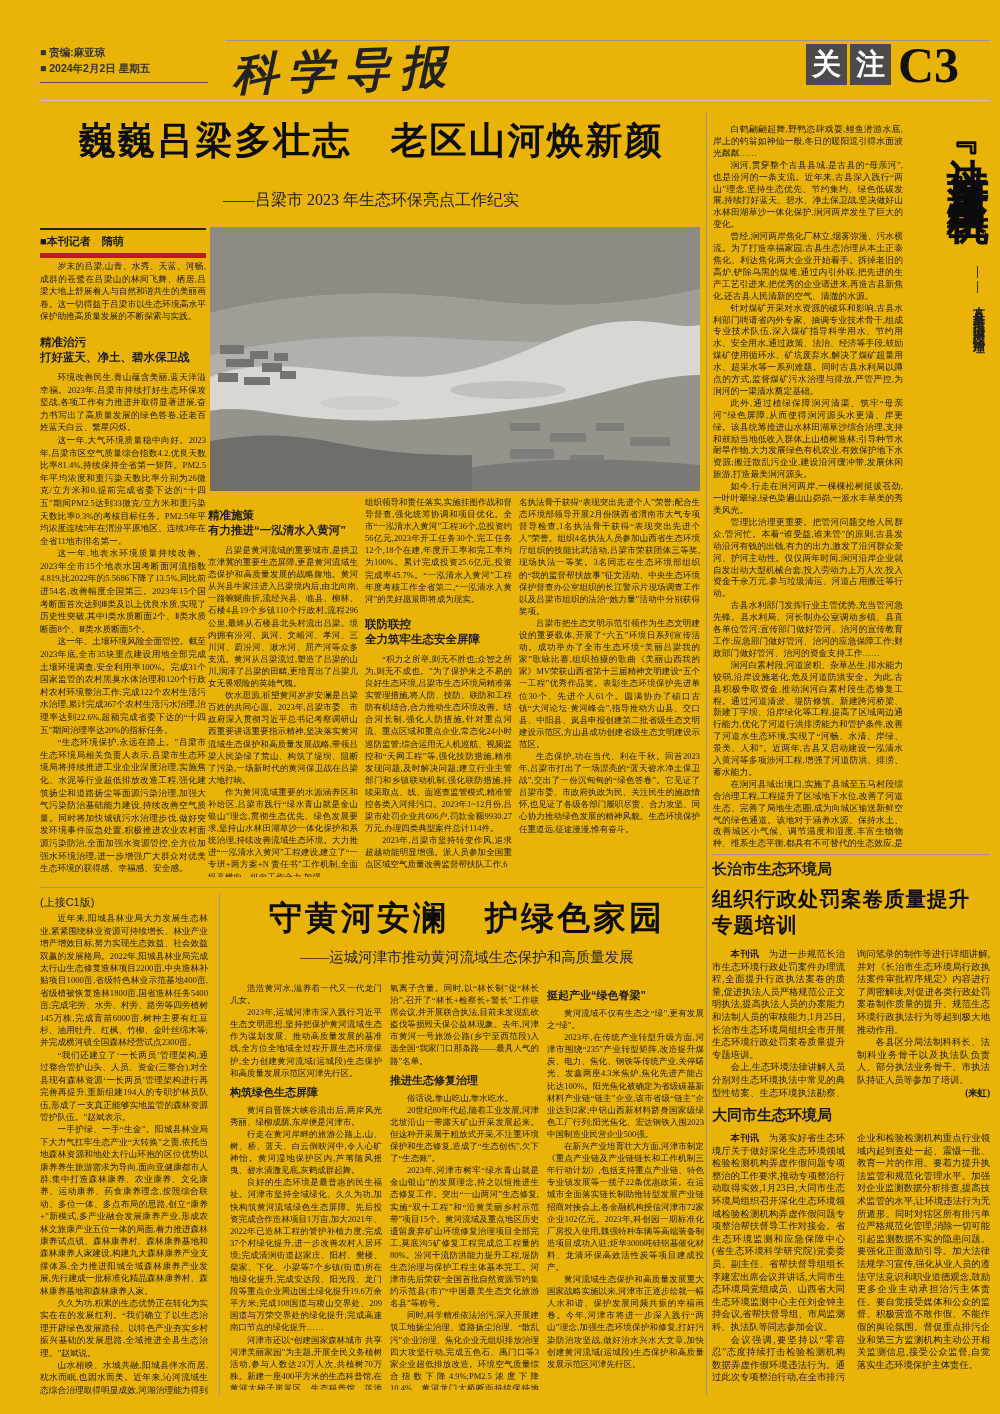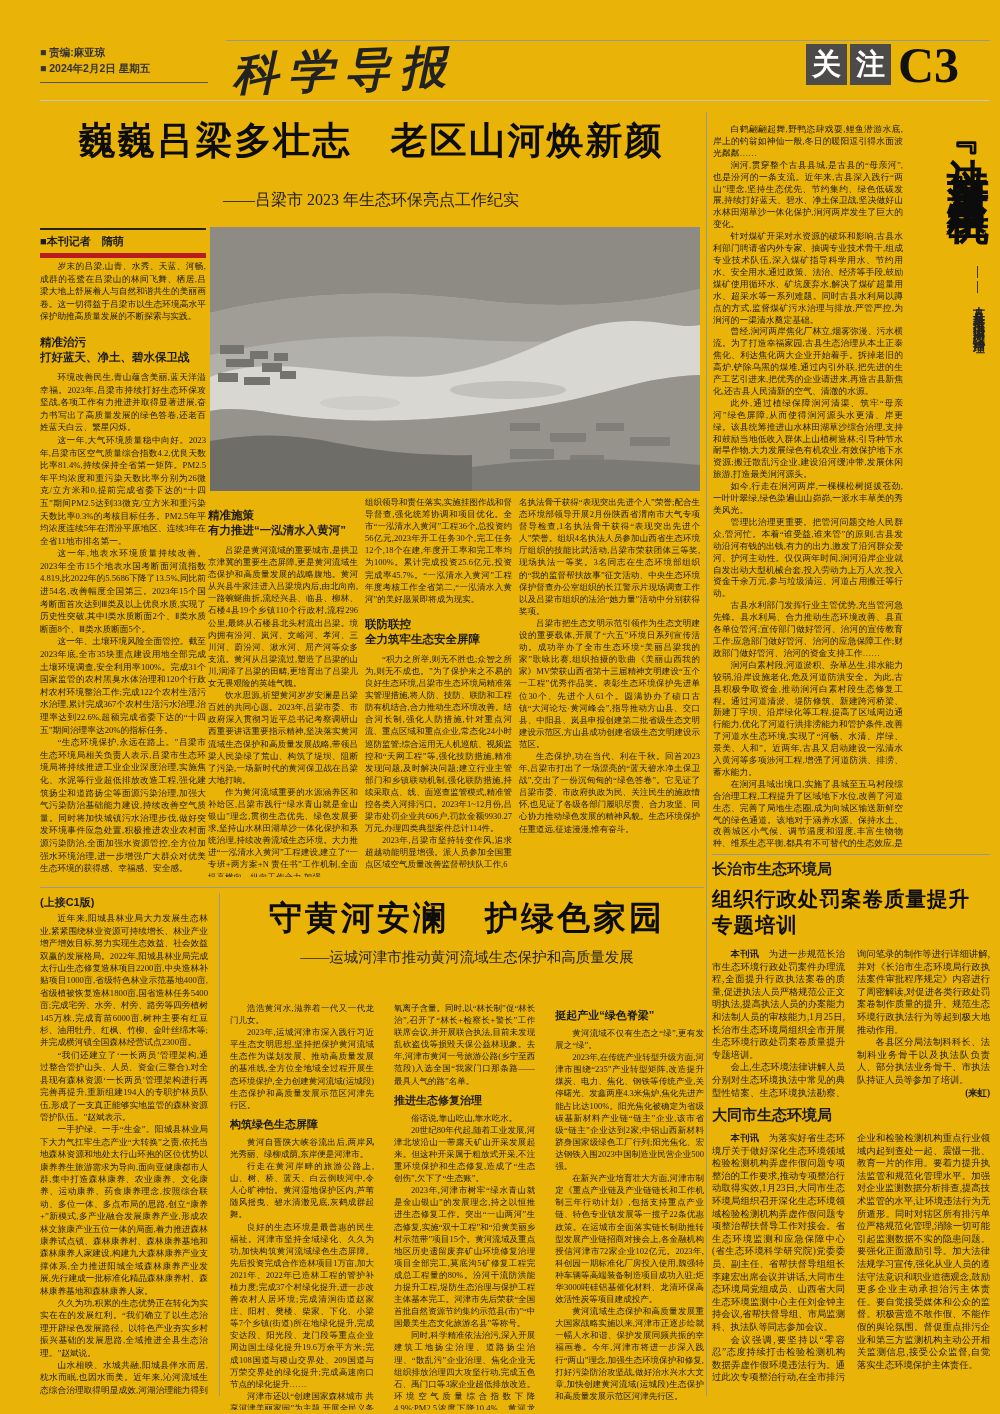--- a/index.html
+++ b/index.html
@@ -34,26 +34,26 @@
   .photo{left:210px;top:227px;width:490px;height:264px;background:#b5b3ae;}
   
   .vline{width:1px;}
   .rart{left:713px;top:124px;width:190px;height:724px;font-size:8.8px;line-height:11.9px;}
   .vtitle{left:905px;top:124px;width:85px;height:730px;writing-mode:vertical-rl;display:flex;}
   .vt-main{font-size:42px;font-weight:900;letter-spacing:5px;color:#0c0c0c;
            font-family:"Liberation Sans",sans-serif;line-height:43px;}
   .vt-sub{font-size:12px;font-weight:bold;letter-spacing:3px;padding-top:92px;line-height:22px;color:#222;}
   
   .contart{left:40px;top:896px;width:168px;height:500px;font-size:8.7px;line-height:12.4px;}
-  .jump{font-weight:bold;font-size:11px;text-indent:0;margin-bottom:4px;font-family:"Liberation Sans",sans-serif;}
+  .jump{font-weight:normal;font-size:11px;text-indent:0;margin-bottom:4px;font-family:"Liberation Sans",sans-serif;}
   
   .mart-head{left:230px;top:896px;width:474px;text-align:center;font-size:33px;font-weight:900;
              font-family:"Liberation Sans",sans-serif;letter-spacing:3px;color:#0d0d0d;}
   .mart-sub{left:230px;top:948px;width:474px;text-align:center;font-size:14.5px;color:#222;}
-  .martwrap{left:230px;top:982px;width:474px;height:408px;display:flex;gap:20px;margin-top:20px;}
+  .martwrap{left:230px;top:982px;width:474px;height:408px;display:flex;gap:8px;}
   .martcol{height:408px;font-size:8.5px;line-height:12.1px;}
   .subhead{font-family:"Liberation Sans",sans-serif;font-weight:bold;font-size:11px;line-height:14px;
            margin:6px 0 5px 0;text-indent:0;}
   .inline-sign{font-weight:bold;float:right;}
   
   .brief{left:712px;width:278px;}
   .kicker{font-family:"Liberation Sans",sans-serif;font-weight:bold;font-size:15px;margin-bottom:7px;}
   .brief-hl{font-family:"Liberation Sans",sans-serif;font-weight:900;font-size:20.5px;line-height:26px;
             letter-spacing:1px;margin-bottom:10px;color:#0d0d0d;}
   .brief-body{column-count:2;column-gap:12px;overflow:hidden;text-align:justify;font-size:9.3px;line-height:12.6px;}
@@ -153,26 +153,26 @@
   </div>
 
   <div class="rule vline" style="left:706px;top:112px;height:1284px;"></div>
   <div class="rule" style="left:40px;top:887px;width:664px;height:1px;"></div>
   <div class="rule" style="left:712px;top:854px;width:278px;height:1px;"></div>
   <div class="rule vline" style="left:219px;top:893px;height:503px;"></div>
 
   <div class="abs col rart">
     <p class="bp">白鹤翩翩起舞,野鸭恣肆戏耍,鲤鱼潜游水底,岸上的钓翁如神仙一般,冬日的暖阳逗引得水面波光粼粼……</p>
     <p class="bp">涧河,贯穿整个古县县城,是古县的“母亲河”,也是汾河的一条支流。近年来,古县深入践行“两山”理念,坚持生态优先、节约集约、绿色低碳发展,持续打好蓝天、碧水、净土保卫战,坚决做好山水林田湖草沙一体化保护,涧河两岸发生了巨大的变化。</p>
+    <p class="bp">曾经,涧河两岸焦化厂林立,烟雾弥漫、污水横流。为了打造幸福家园,古县生态治理从本土正泰焦化、利达焦化两大企业开始着手。拆掉老旧的高炉,铲除乌黑的煤堆,通过内引外联,把先进的生产工艺引进来,把优秀的企业请进来,再造古县新焦化,还古县人民清新的空气、清澈的水源。</p>
     <p class="bp">针对煤矿开采对水资源的破坏和影响,古县水利部门聘请省内外专家、抽调专业技术骨干,组成专业技术队伍,深入煤矿指导科学用水、节约用水、安全用水,通过政策、法治、经济等手段,鼓励煤矿使用循环水、矿坑废弃水,解决了煤矿超量用水、超采水等一系列难题。同时古县水利局以蹲点的方式,监督煤矿污水治理与排放,严管严控,为涧河的一渠清水奠定基础。</p>
-    <p class="bp">曾经,涧河两岸焦化厂林立,烟雾弥漫、污水横流。为了打造幸福家园,古县生态治理从本土正泰焦化、利达焦化两大企业开始着手。拆掉老旧的高炉,铲除乌黑的煤堆,通过内引外联,把先进的生产工艺引进来,把优秀的企业请进来,再造古县新焦化,还古县人民清新的空气、清澈的水源。</p>
     <p class="bp">此外,通过植绿保障涧河清渠、筑牢“母亲河”绿色屏障,从而使得涧河源头水更清、岸更绿。该县统筹推进山水林田湖草沙综合治理,支持和鼓励当地低收入群体上山植树造林;引导种节水耐旱作物,大力发展绿色有机农业,有效保护地下水资源;搬迁散乱污企业,建设沿河缓冲带,发展休闲旅游,打造最美涧河源头。</p>
     <p class="bp">如今,行走在涧河两岸,一棵棵松树挺拔苍劲,一叶叶翠绿,绿色染遍山山峁峁,一派水丰草美的秀美风光。</p>
     <p class="bp">管理比治理更重要。把管河问题交给人民群众,管河忙。本着“谁受益,谁来管”的原则,古县发动沿河有钱的出钱,有力的出力,激发了沿河群众爱河、护河主动性。仅仅两年时间,涧河沿岸企业就自发出动大型机械台套,投入劳动力上万人次,投入资金千余万元,参与垃圾清运、河道占用搬迁等行动。</p>
-    <p class="bp">古县水利部门发挥行业主管优势,充当管河急先锋。县水利局、合力推动生态环境改善、县直各单位管河;宣传部门做好管河、治河的宣传教育工作;应急部门做好管河、治河的应急保障工作;财政部门做好管河、治河的资金支持工作……</p>
+    <p class="bp">古县水利部门发挥行业主管优势,充当管河急先锋。县水利局、河长制办公室调动乡镇、县直各单位管河;宣传部门做好管河、治河的宣传教育工作;应急部门做好管河、治河的应急保障工作;财政部门做好管河、治河的资金支持工作……</p>
     <p class="bp">涧河白素村段,河道淤积、杂草丛生,排水能力较弱,沿岸设施老化,危及河道防洪安全。为此,古县积极争取资金,推动涧河白素村段生态修复工程。通过河道清淤、堤防修筑、新建跨河桥梁、新建丁字坝、沿岸绿化等工程,提高了区域周边通行能力,优化了河道行洪排涝能力和管护条件,改善了河道水生态环境,实现了“河畅、水清、岸绿、景美、人和”。近两年,古县又启动建设一泓清水入黄河等多项涉河工程,增强了河道防洪、排涝、蓄水能力。</p>
     <p class="bp">在涧河县域出境口,实施了县城至五马村段综合治理工程,工程提升了区域地下水位,改善了河道生态、完善了局地生态圈,成为向城区输送新鲜空气的绿色通道。该地对于涵养水源、保持水土、改善城区小气候、调节温度和湿度,丰富生物物种、维系生态平衡,都具有不可替代的生态效应,是古县县城不可缺少的“城市之肾”。</p>
 
   </div>
   <div class="abs vtitle">
     <div class="vt-main">让『母亲河』重焕生机</div>
     <div class="vt-sub">——古县多举措推进涧河综合治理</div>
   </div>
 
   <div class="abs col contart">

